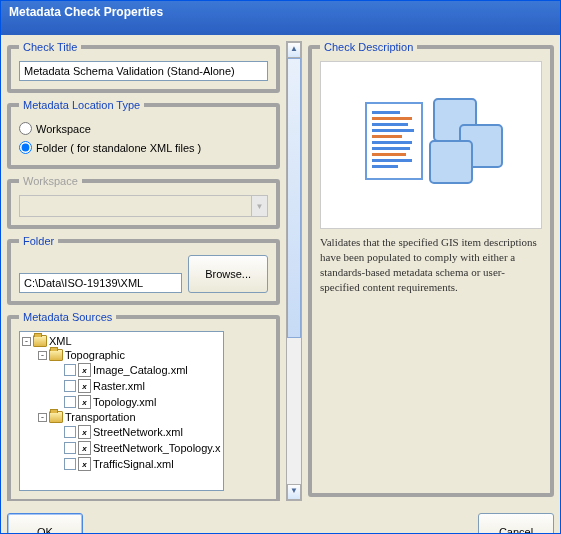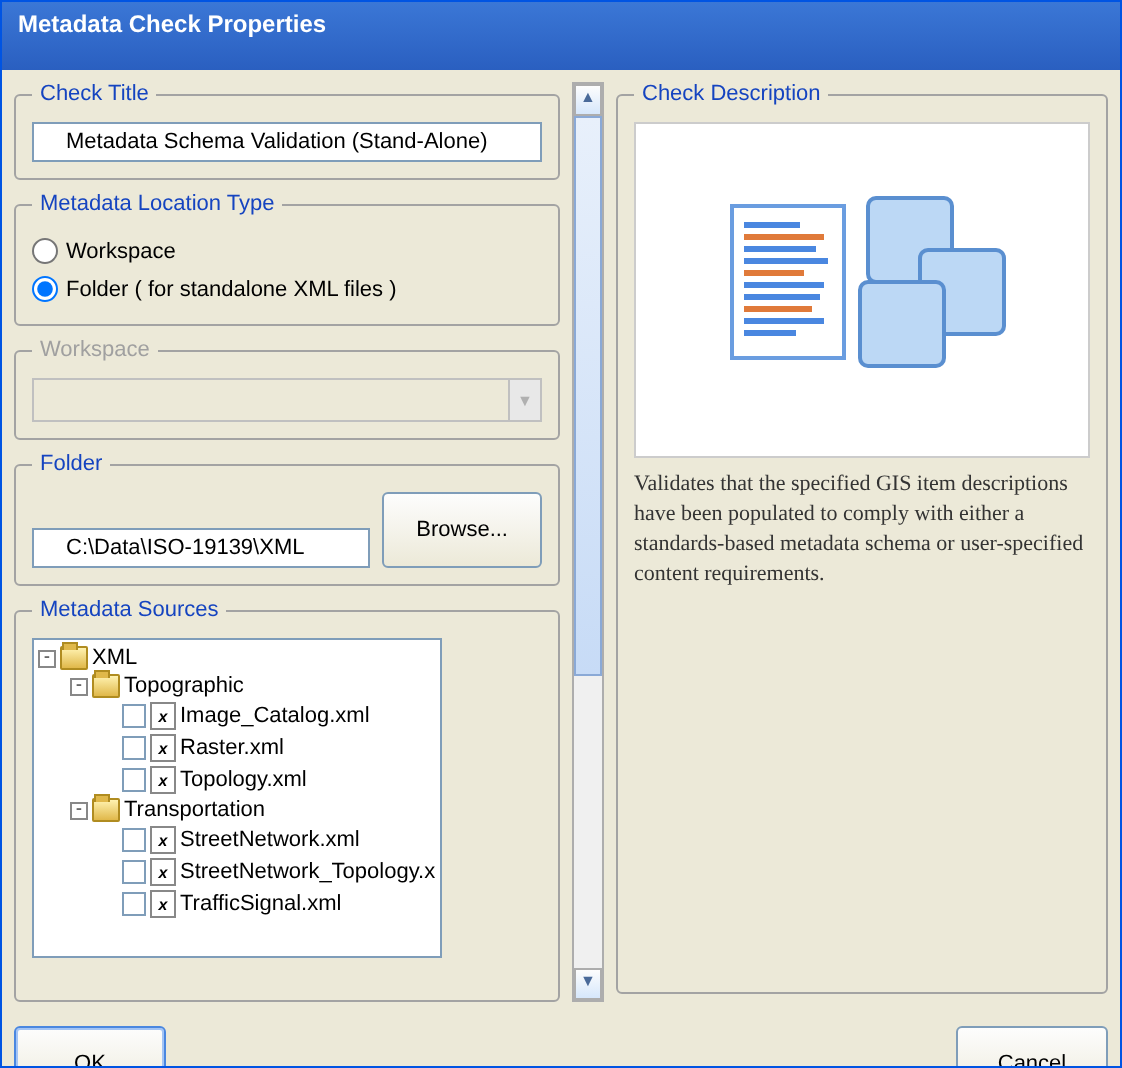--- a/index.html
+++ b/index.html
@@ -57,36 +57,36 @@
     left: 0;
     width: 100%;
     height: 280px;
     background: linear-gradient(#e8f0fb, #c7dbf6);
     border: 1px solid #8aa9d6;
   }
   .right-col {
     width: 246px;
   }
   fieldset {
-    border: 1px solid #a3a3a3;
+    border: 4px solid #a3a3a3;
     border-radius: 3px;
     margin: 0;
     padding: 8px;
   }
   legend {
     color: #1544c0;
     padding: 0 4px;
     font-size: 11px;
   }
   .disabled legend { color: #a0a0a0; }
   .disabled { color: #a0a0a0; }
   input[type="text"] {
     width: 100%;
     border: 1px solid #7f9db9;
-    padding: 2px 16px;
+    padding: 2px 4px;
     font-family: inherit;
     font-size: 11px;
     height: 20px;
   }
   .radio-row {
     display: flex;
     align-items: center;
     gap: 4px;
     padding: 3px 0;
   }

